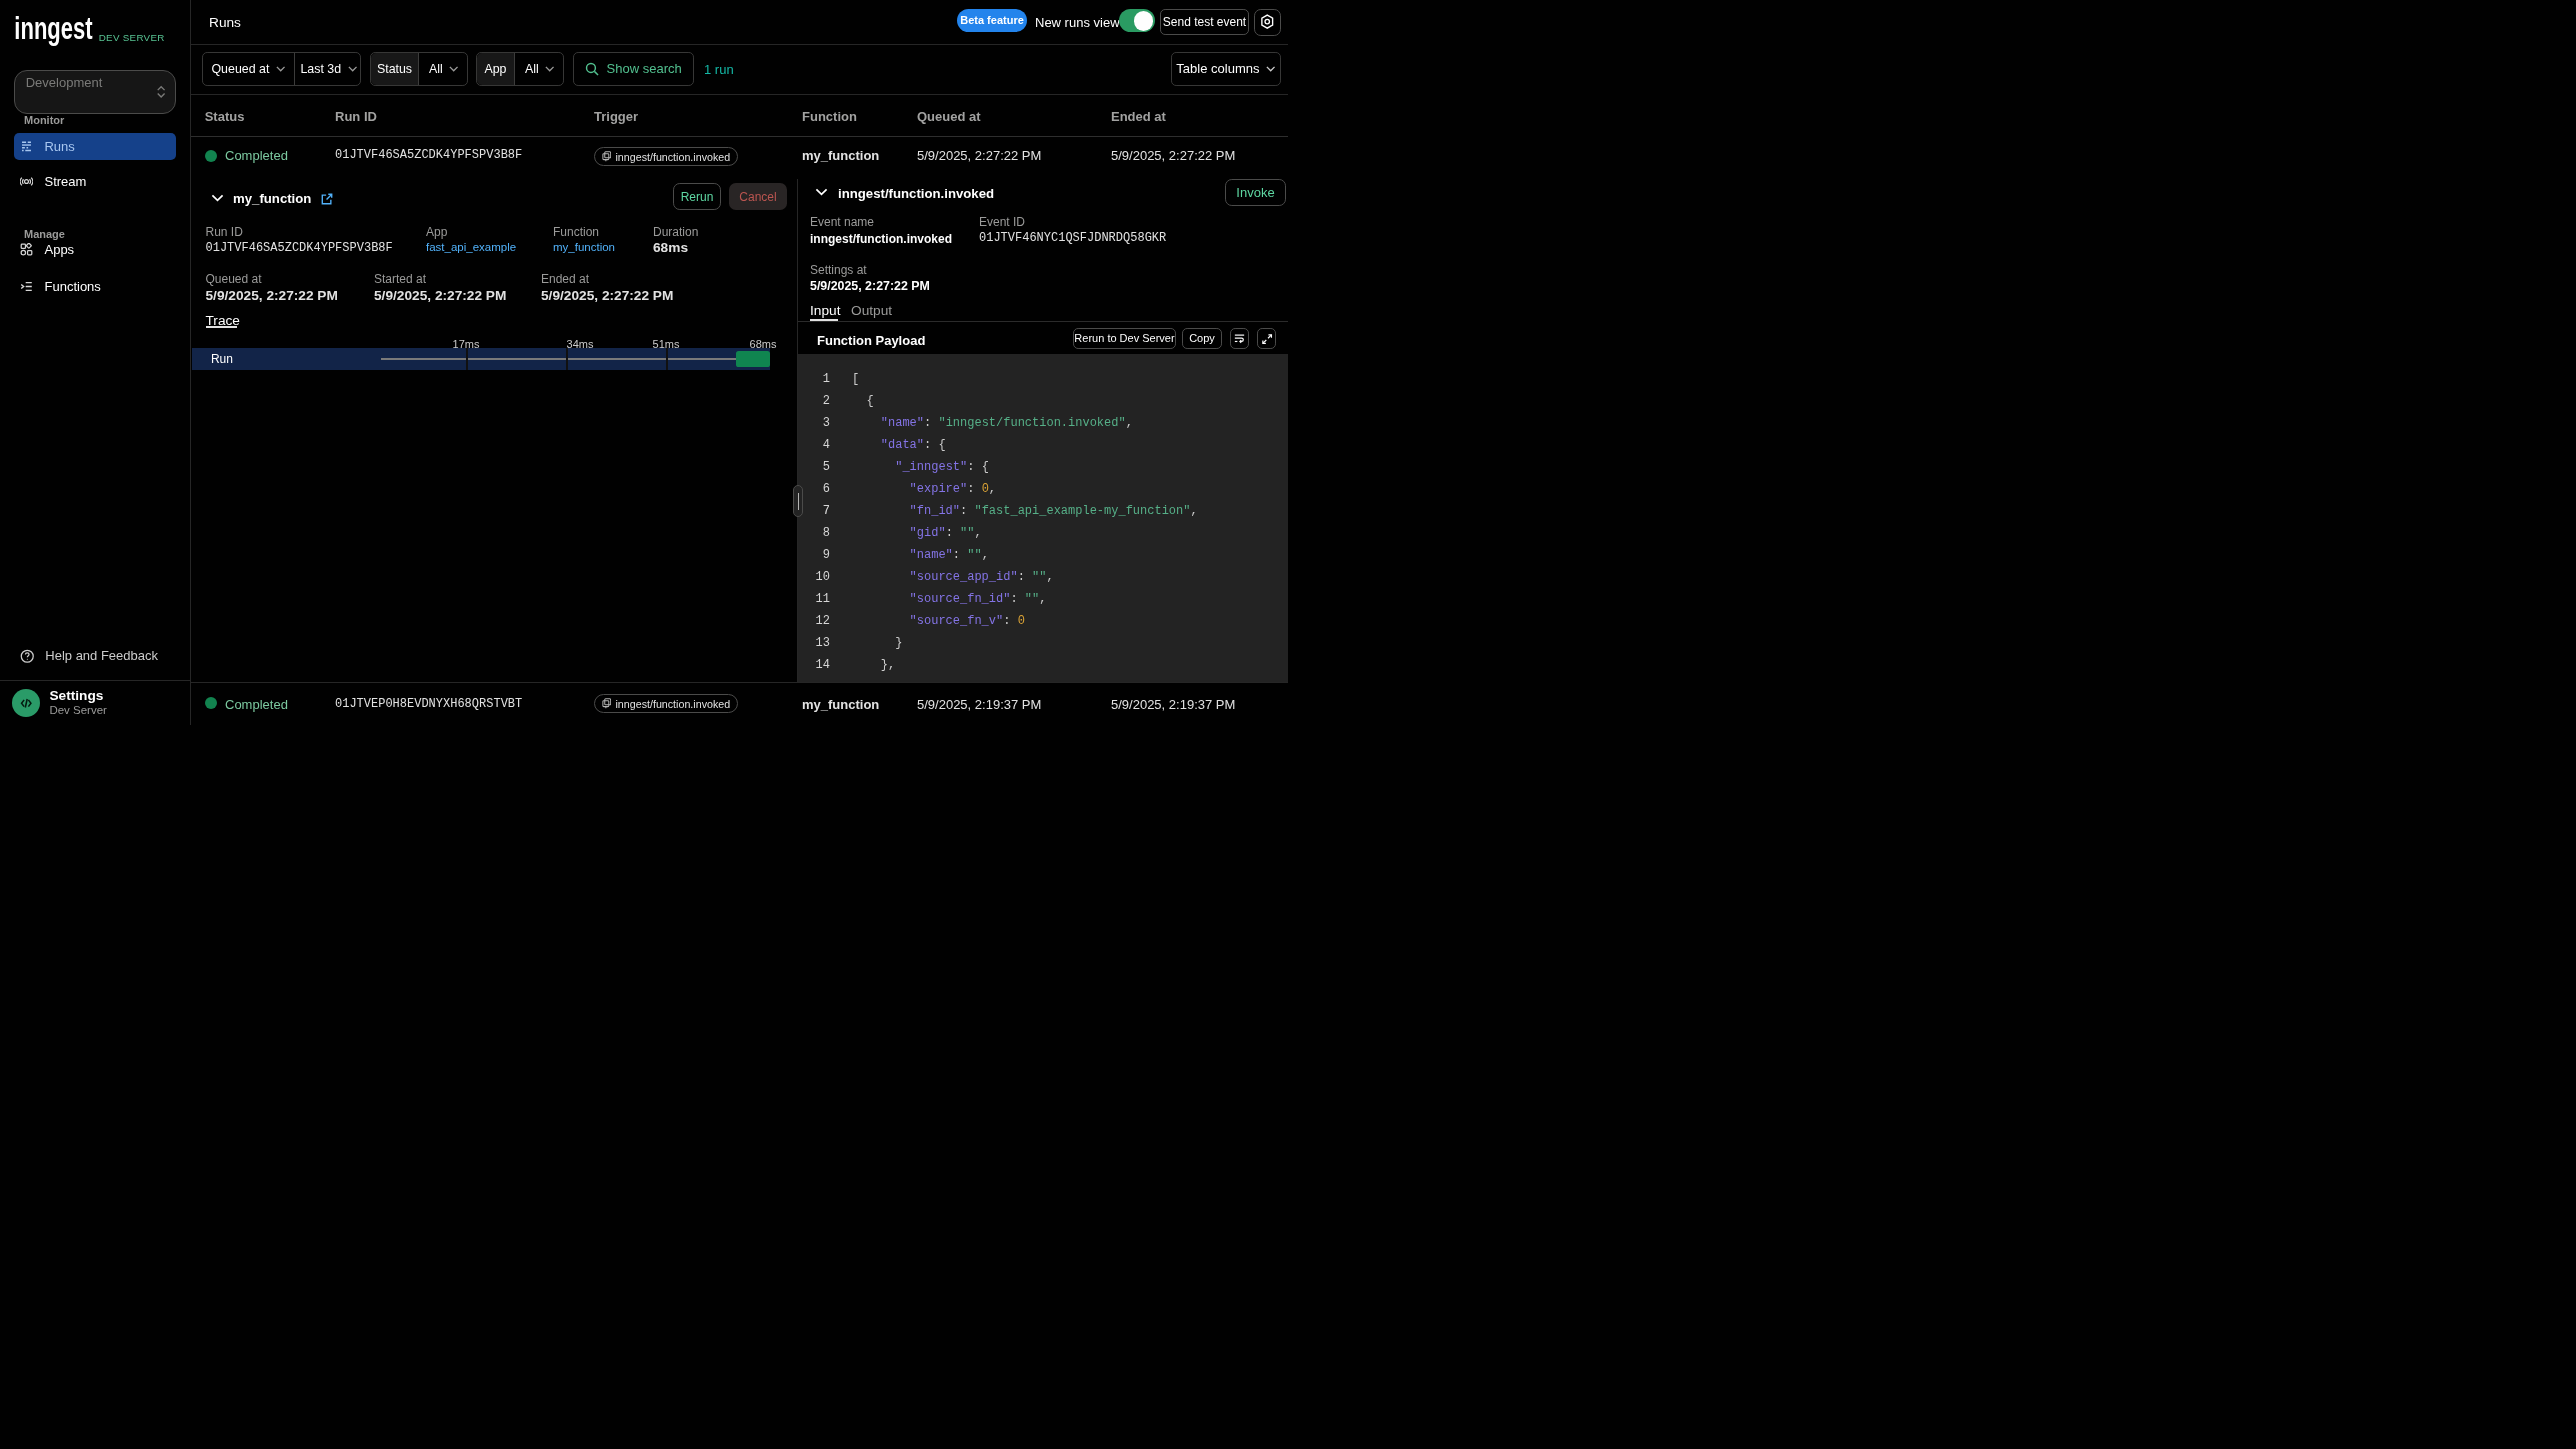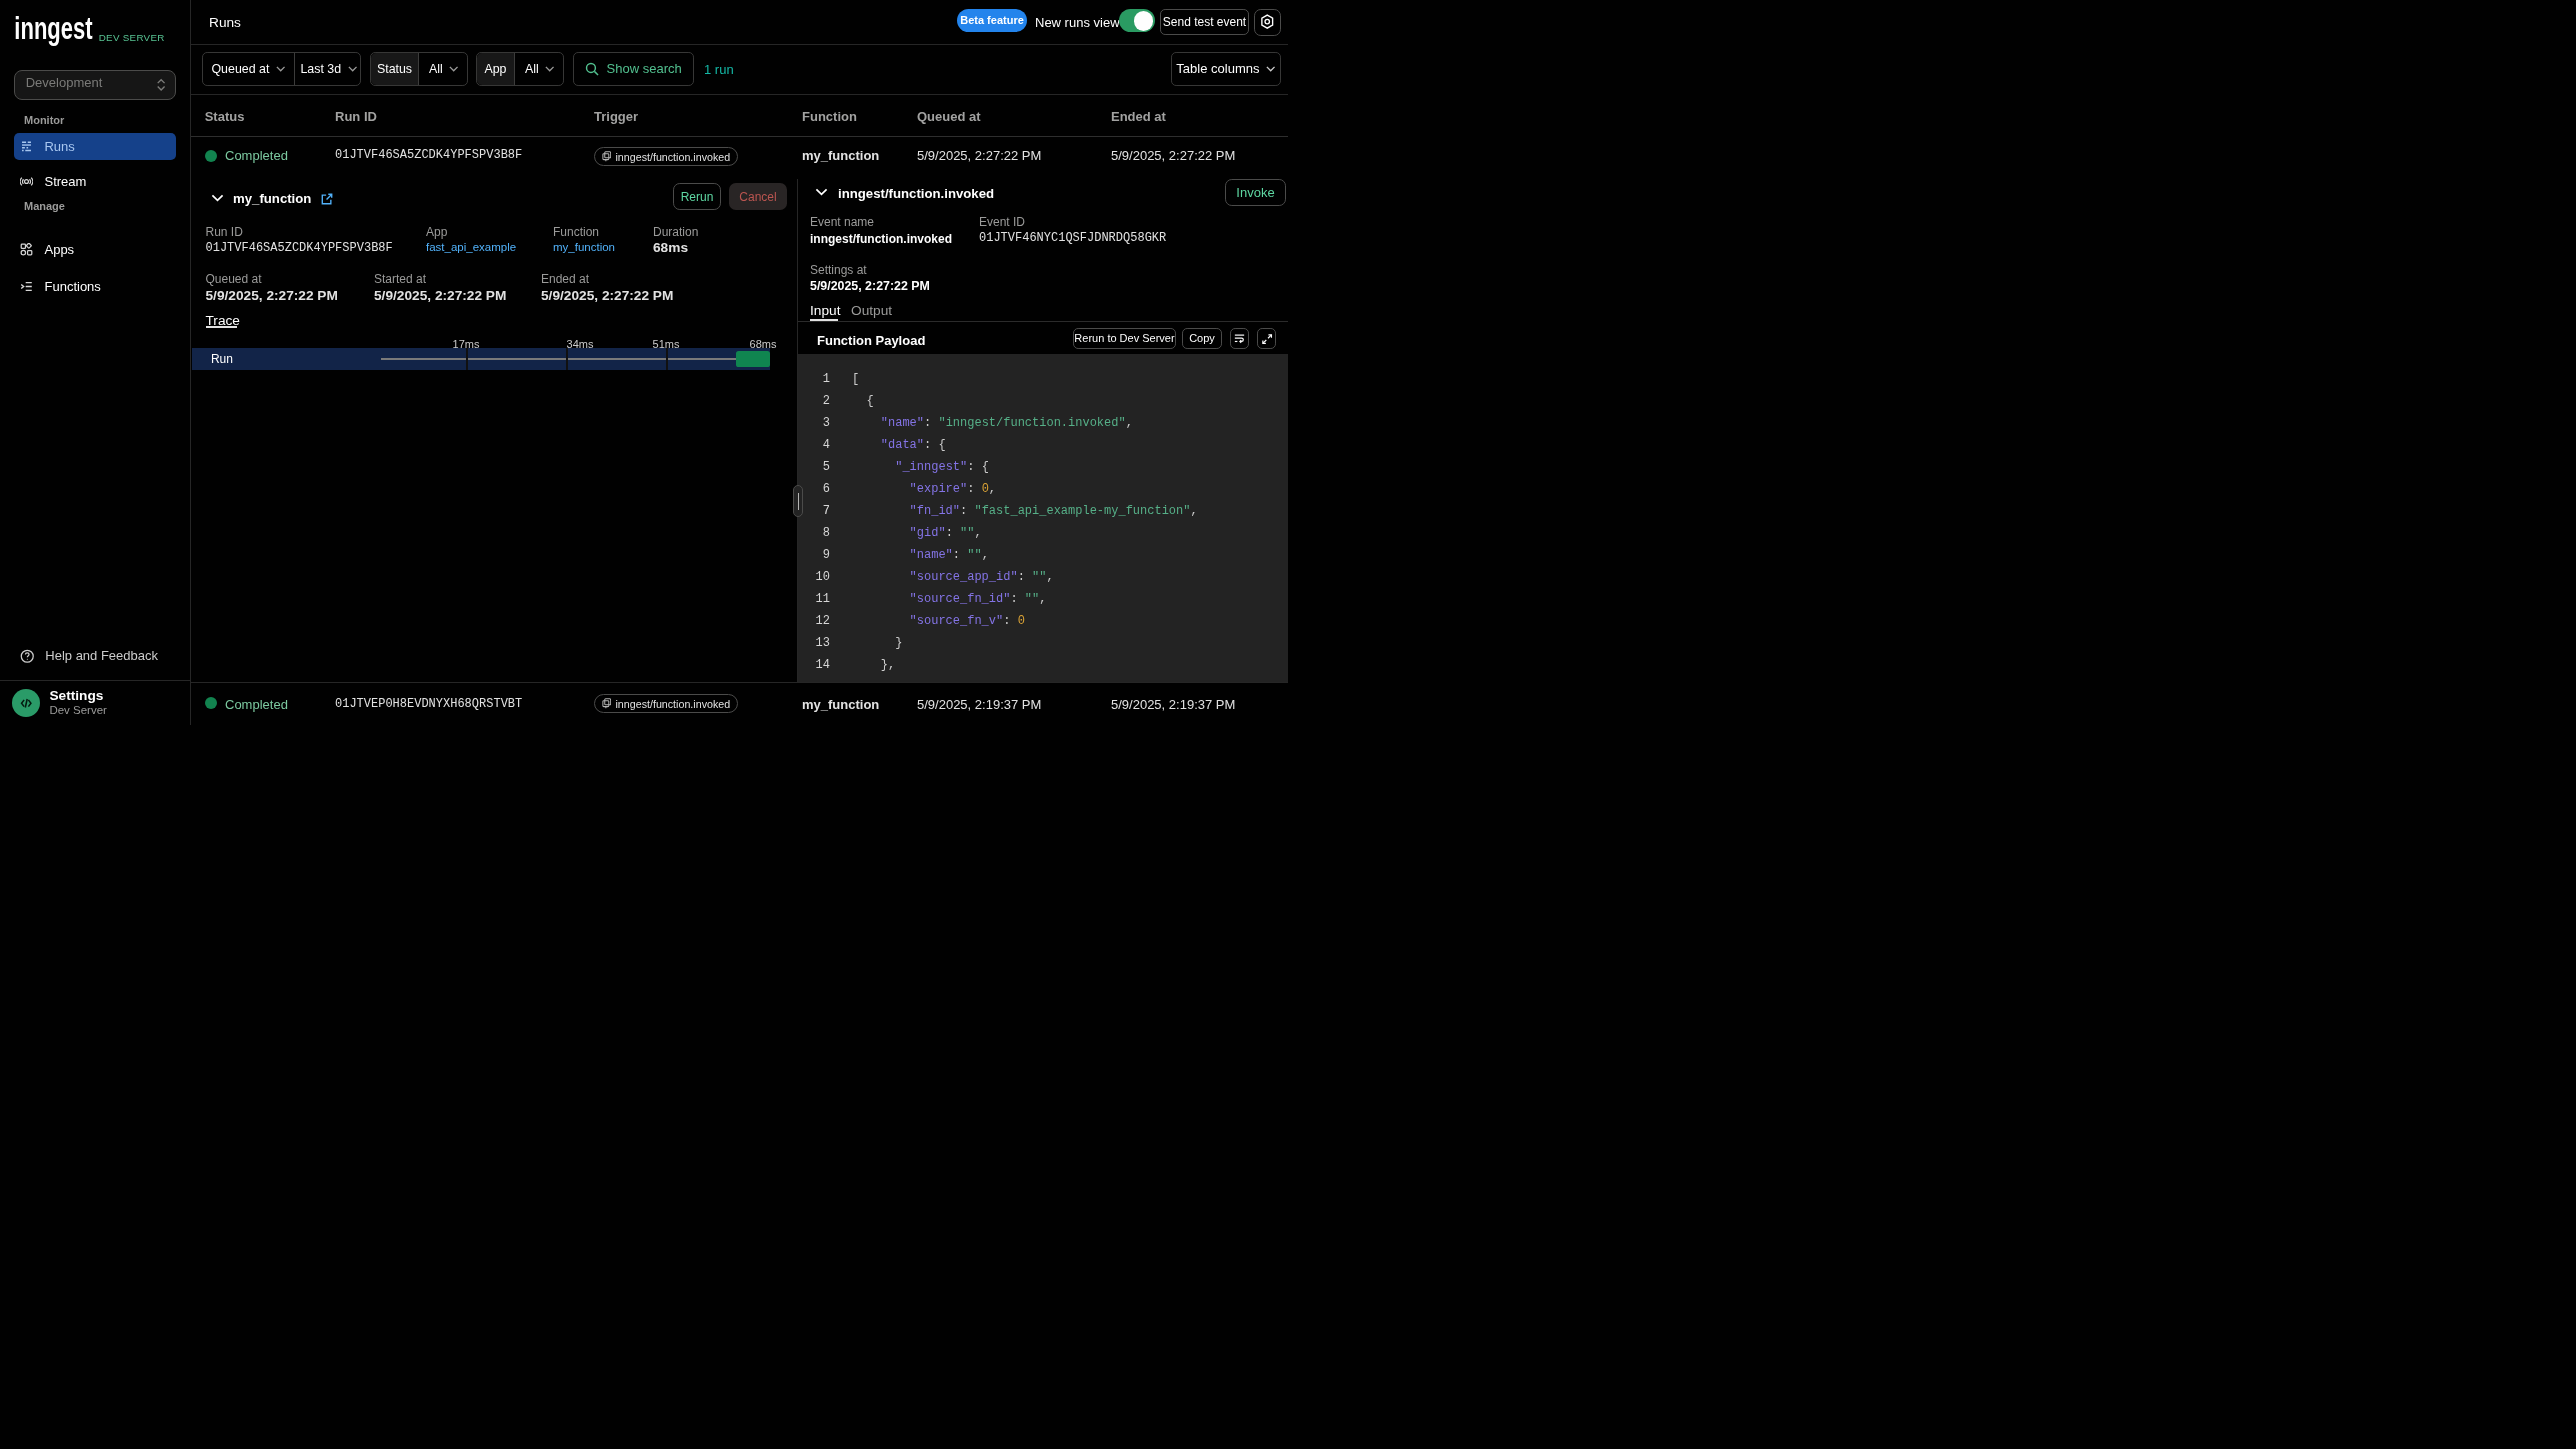--- a/index.html
+++ b/index.html
@@ -6,22 +6,22 @@
 html,body { width:1288px; height:725px; background:#010101; color:#e2e2e2;
   font-family:"Liberation Sans", sans-serif; overflow:hidden; }
 .abs { position:absolute; }
 #app { position:relative; width:1288px; height:725px; }
 
 
 #sidebar { position:absolute; left:0; top:0; width:191px; height:725px;
   border-right:0.9px solid #262626; background:#010101; }
 #logo { position:absolute; left:13.7px; top:12px; white-space:nowrap; }
 #logo .dev { position:absolute; left:85px; top:19.7px; font-size:9.8px; letter-spacing:0.3px; color:#58c493; font-weight:500; }
-#envsel { position:absolute; left:13.7px; top:70px; width:162px; height:30px;
-  border:0.9px solid #4b4b4a; border-radius:8px; background:#161616;
+#envsel { position:absolute; left:13.7px; top:70px; width:162px; height:44px;
+  border:0.9px solid #4b4b4a; border-radius:13px; background:#161616;
   color:#7b7b79; font-size:13px; line-height:24px; padding-left:11px; }
 #envsel .ud { position:absolute; right:8.5px; top:0; height:100%; display:flex; align-items:center; }
 .navlabel { position:absolute; left:24px; font-size:11px; font-weight:600; color:#9b9b9a; }
 .navitem { position:absolute; left:13.7px; width:162px; height:26.5px; border-radius:5.1px;
   display:flex; align-items:center; font-size:13px; color:#ffffff; }
 .navitem .ic { width:13px; height:13px; margin-left:6.8px; margin-right:11px; flex:none; }
 .navitem.sel { background:#15418a; color:#a8c7f0; }
 #help { position:absolute; left:13.7px; bottom:56px; width:162px; height:26.5px; display:flex; align-items:center; font-size:13px; color:#cccccc; }
 #help .ic { width:14.5px; height:14.5px; margin-left:6.8px; margin-right:10.3px; }
 #sbdivider { position:absolute; left:0; right:0; bottom:44px; border-top:0.9px solid #262626; }
@@ -112,21 +112,21 @@
           <path d="M2.5 13 H4.5 M6.5 13 H13.5"></path>
       </svg>Runs</div>
     <div class="navitem" style="top:168px;">
       <svg class="ic" viewBox="0 0 16 16" fill="none" stroke="#d6d6d6" stroke-width="1.5">
         <circle cx="8" cy="8" r="2.4"></circle>
         <path d="M4.2 5 A5 5 0 0 0 4.2 11"></path>
           <path d="M11.8 5 A5 5 0 0 1 11.8 11"></path>
         <path d="M2.2 3.2 A7.2 7.2 0 0 0 2.2 12.8"></path>
           <path d="M13.8 3.2 A7.2 7.2 0 0 1 13.8 12.8"></path>
       </svg>Stream</div>
-    <div class="navlabel" style="top:200px;">Manage</div>
+    <div class="navlabel" style="top:228px;">Manage</div>
     <div class="navitem" style="top:236px;">
       <svg class="ic" viewBox="0 0 16 16" fill="none" stroke="#d6d6d6" stroke-width="1.5">
         <rect x="1.5" y="1.5" width="5.2" height="5.2" rx="1"></rect>
         <rect x="8.6" y="1" width="4.6" height="4.6" rx="0.8" transform="rotate(45 10.9 3.3)"></rect>
         <circle cx="4.1" cy="11.9" r="2.7"></circle>
         <rect x="9.3" y="9.3" width="5.2" height="5.2" rx="1"></rect>
       </svg>Apps</div>
     <div class="navitem" style="top:273px;">
       <svg class="ic" viewBox="0 0 16 16" fill="none" stroke="#d6d6d6" stroke-width="1.7">
         <path d="M1.5 5.5 L4.5 8 L1.5 10.5"></path>

